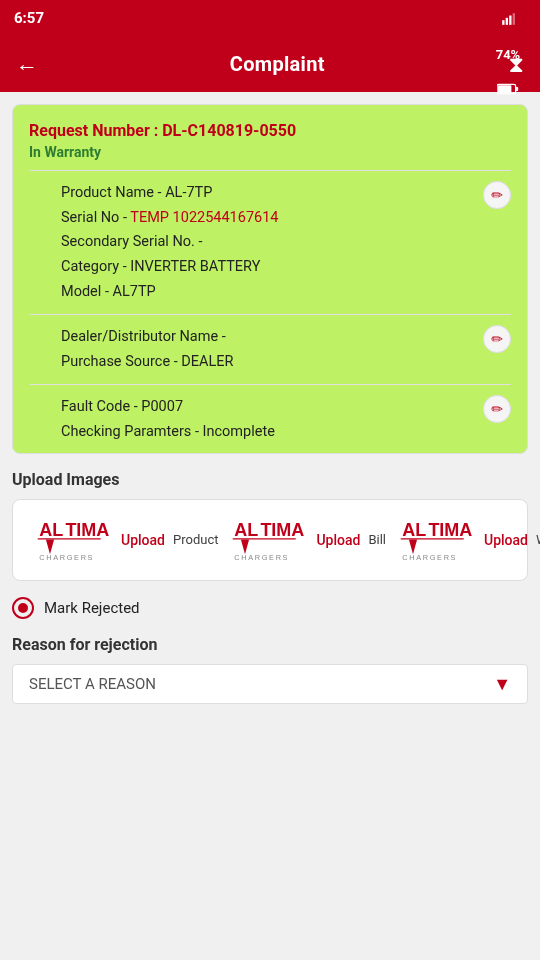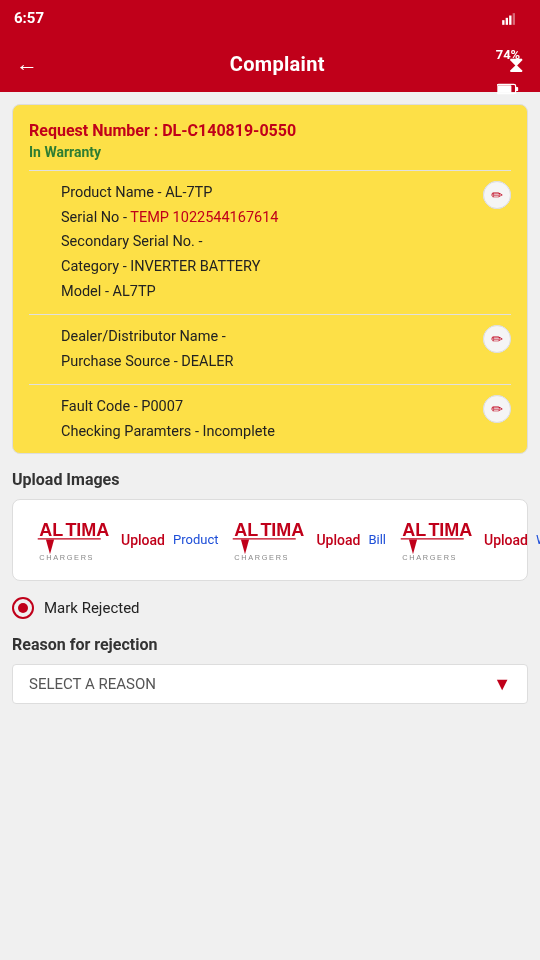--- a/index.html
+++ b/index.html
@@ -71,21 +71,21 @@
       color: white;
     }
 
     
     .content {
       padding: 12px 12px 20px;
     }
 
     
     .card {
-      background: #fde047;
+      background: #bef264;
       border-radius: 8px;
       border: 1px solid #ddd;
       padding: 16px 16px 8px;
       margin-bottom: 16px;
     }
 
     .request-number {
       color: #c0001a;
       font-size: 16px;
       font-weight: bold;
@@ -163,21 +163,21 @@
       align-items: center;
       margin-bottom: 16px;
     }
     .upload-item {
       display: flex;
       align-items: center;
       gap: 8px;
       flex: 1;
     }
     .upload-label-text {
-      color: #1d4ed8;
+      color: #404040;
       font-size: 13px;
     }
     .upload-link {
       color: #c0001a;
       font-size: 14px;
       font-weight: 500;
       cursor: pointer;
     }
 
     

